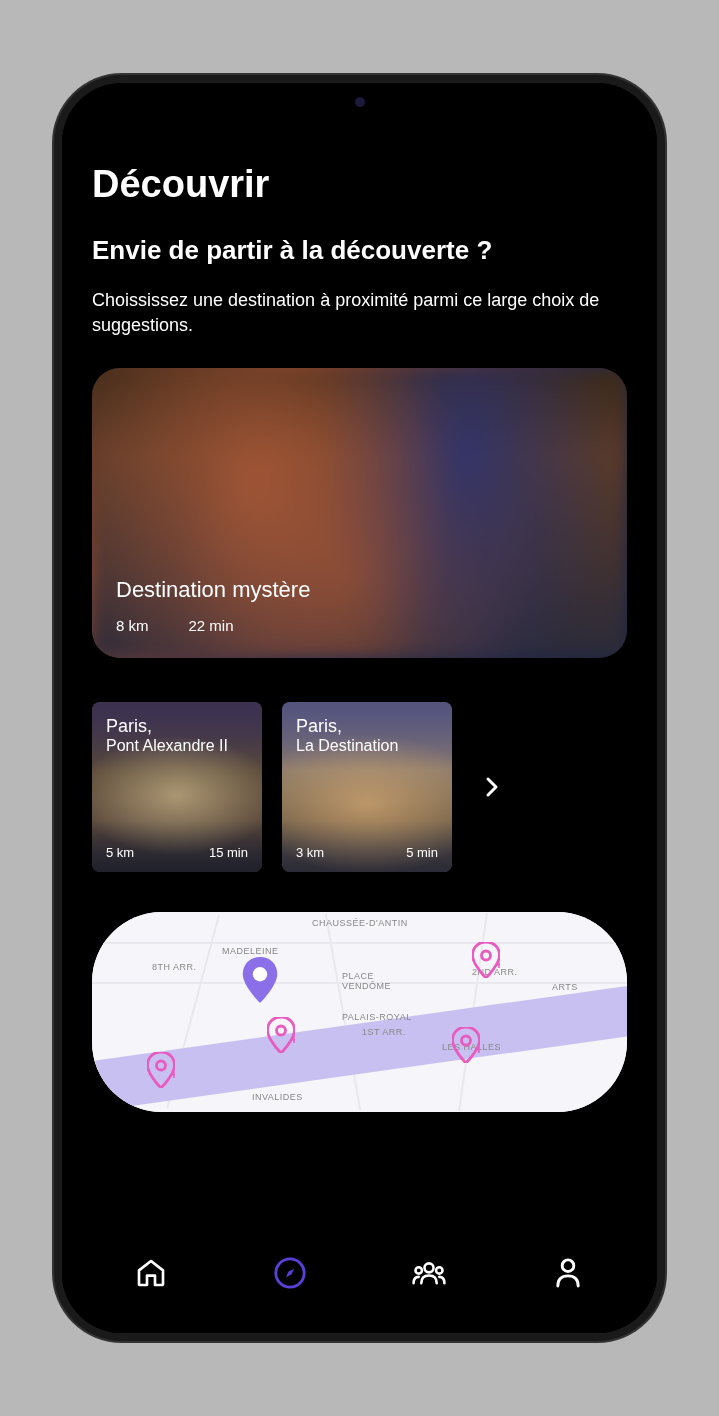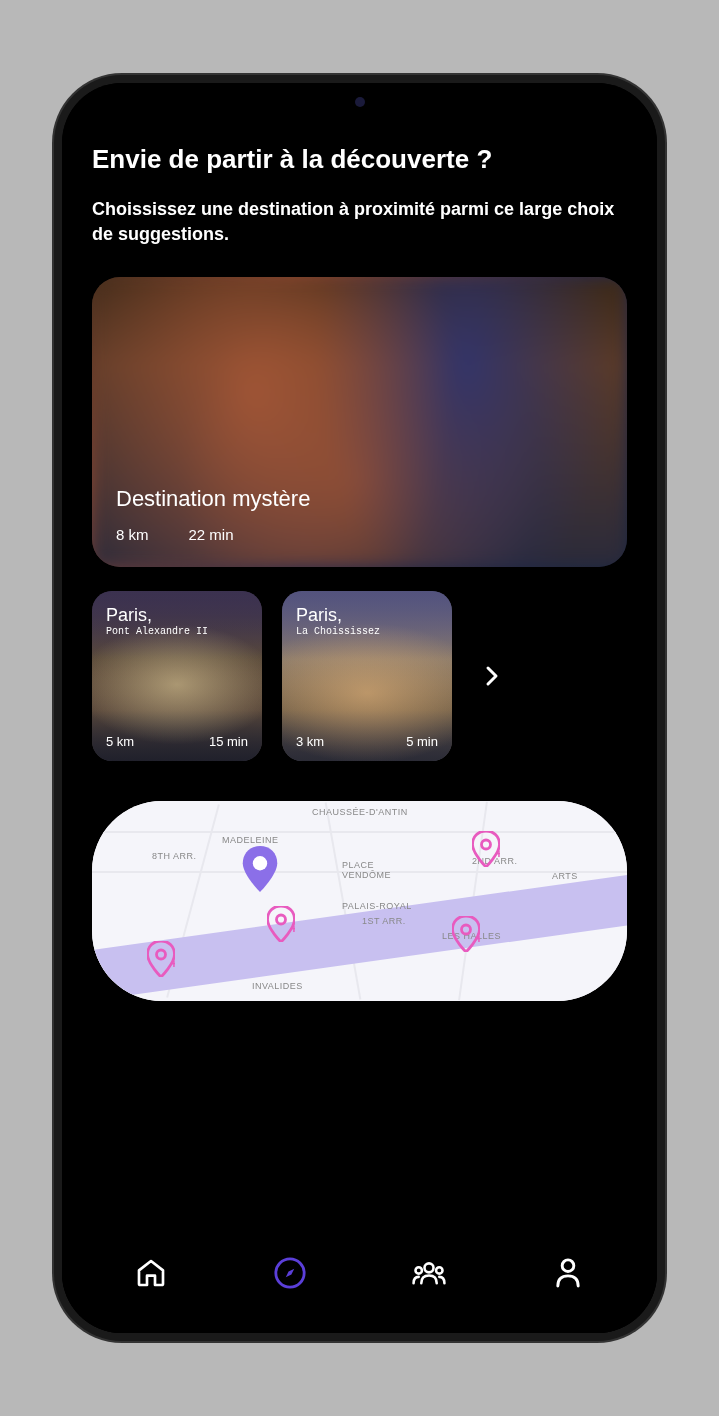--- a/index.html
+++ b/index.html
@@ -60,33 +60,33 @@
     .subtitle {
       color: #fff;
       font-size: 26px;
       font-weight: 700;
       line-height: 1.3;
       margin-bottom: 20px;
     }
     .description {
       color: #fff;
       font-size: 18px;
-      font-weight: 700;
+      font-weight: 400;
       line-height: 1.4;
       margin-bottom: 30px;
     }
     .hero-card {
       width: 100%;
       height: 290px;
       border-radius: 28px;
       position: relative;
       overflow: hidden;
       background: linear-gradient(135deg, #4a3020 0%, #8a4530 25%, #2a2a4a 60%, #1a2540 100%);
       filter: blur(0);
-      margin-bottom: 24px;
+      margin-bottom: 44px;
       cursor: pointer;
     }
     .hero-bg {
       position: absolute;
       inset: 0;
       background:
         radial-gradient(ellipse 200px 300px at 30% 40%, rgba(200,100,60,0.6), transparent),
         radial-gradient(ellipse 150px 250px at 70% 30%, rgba(40,50,120,0.8), transparent),
         radial-gradient(ellipse 180px 200px at 50% 70%, rgba(180,90,50,0.5), transparent),
         linear-gradient(180deg, #3a2818 0%, #5a3a28 30%, #2a2a3a 100%);
@@ -116,21 +116,21 @@
     }
     .cards-row {
       display: flex;
       gap: 20px;
       align-items: center;
       margin-bottom: 40px;
     }
     .small-card {
       width: 170px;
       height: 170px;
-      border-radius: 20px;
+      border-radius: 8px;
       position: relative;
       overflow: hidden;
       cursor: pointer;
       flex-shrink: 0;
     }
     .small-card.card1 {
       background: linear-gradient(180deg, #3a3050 0%, #5a4a3a 40%, #8a6a4a 70%, #3a3a4a 100%);
     }
     .small-card.card2 {
       background: linear-gradient(180deg, #5a5a8a 0%, #8a7a6a 40%, #aa8a5a 70%, #4a4a5a 100%);
@@ -155,23 +155,22 @@
       left: 14px;
       z-index: 2;
     }
     .card-city {
       color: #fff;
       font-size: 18px;
       font-weight: 500;
     }
     .card-place {
       color: #fff;
-      font-size: 10px;
+      font-size: 16px;
       font-weight: 300;
-      font-family: Liberation Mono, monospace;
     }
     .card-bottom {
       position: absolute;
       bottom: 12px;
       left: 14px;
       right: 14px;
       display: flex;
       justify-content: space-between;
       z-index: 2;
     }
@@ -256,20 +255,21 @@
 </head>
 <body>
 
 <div class="phone-frame">
 
   <div class="notch">
     <div class="notch-dot"></div>
   </div>
 
   <div class="screen">
+    <h1 class="page-title">Découvrir</h1>
     <h2 class="subtitle">Envie de partir à la découverte ?</h2>
     <p class="description">Choississez une destination à proximité parmi ce large choix de suggestions.</p>
 
     <div class="hero-card">
       <div class="hero-bg"></div>
       <div class="hero-content">
         <div class="hero-title">Destination mystère</div>
         <div class="hero-stats">
           <span class="hero-stat">8 km</span>
           <span class="hero-stat">22 min</span>
@@ -287,21 +287,21 @@
         <div class="card-bottom">
           <span class="card-stat">5 km</span>
           <span class="card-stat">15 min</span>
         </div>
       </div>
 
       <div class="small-card card2">
         <div class="card-bg2"></div>
         <div class="card-top">
           <div class="card-city">Paris,</div>
-          <div class="card-place">La Choississez</div>
+          <div class="card-place">La Destination</div>
         </div>
         <div class="card-bottom">
           <span class="card-stat">3 km</span>
           <span class="card-stat">5 min</span>
         </div>
       </div>
 
       <div class="chevron-btn">
         <svg width="16" height="24" viewBox="0 0 16 24" fill="none">
           <path d="M4 4 L12 12 L4 20" stroke="#fff" stroke-width="3" stroke-linecap="round" stroke-linejoin="round"></path>

